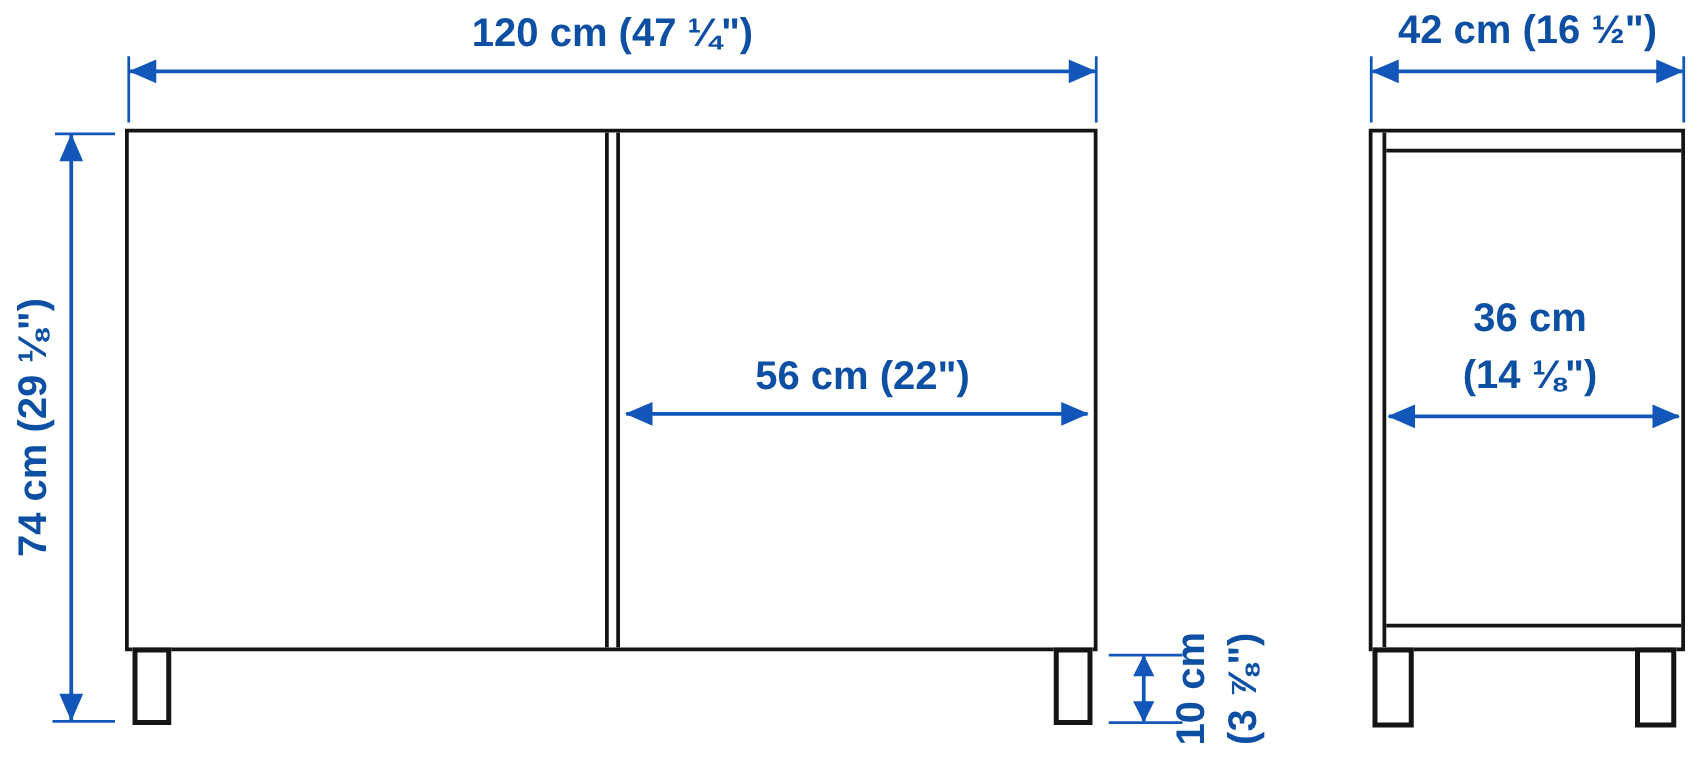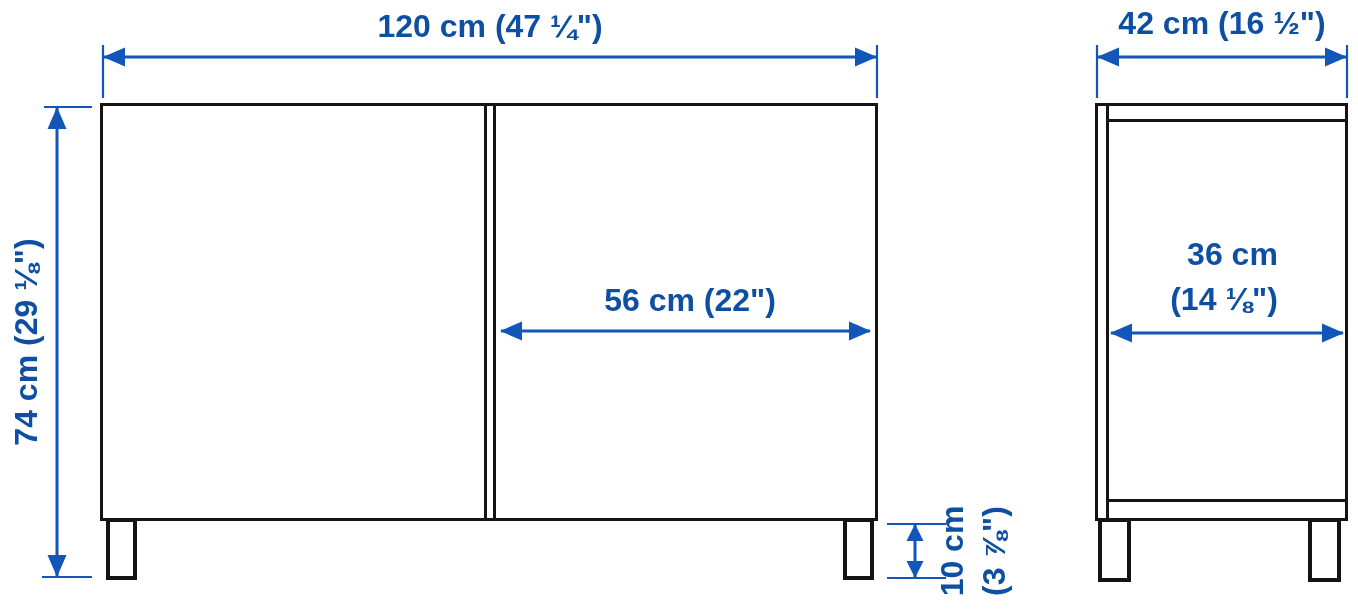--- a/index.html
+++ b/index.html
@@ -127,18 +127,18 @@
 
   <div class="dim-label" style="left:690px; top:300px;">56 cm (22")</div>
 
   <div class="dim-label vertical two-line-tight" style="left:973px; top:551px;">
     <div>10 cm</div>
     <div>(3 ⅞")</div>
   </div>
 
   <div class="dim-label" style="left:1222px; top:23px;">42 cm (16 ½")</div>
 
-  <div class="dim-label two-line" style="left:1224px; top:277px;text-align:right;">
+  <div class="dim-label two-line" style="left:1224px; top:277px;">
     <div>36 cm</div>
     <div>(14 ⅛")</div>
   </div>
 
 </div>
 
 </body></html>

